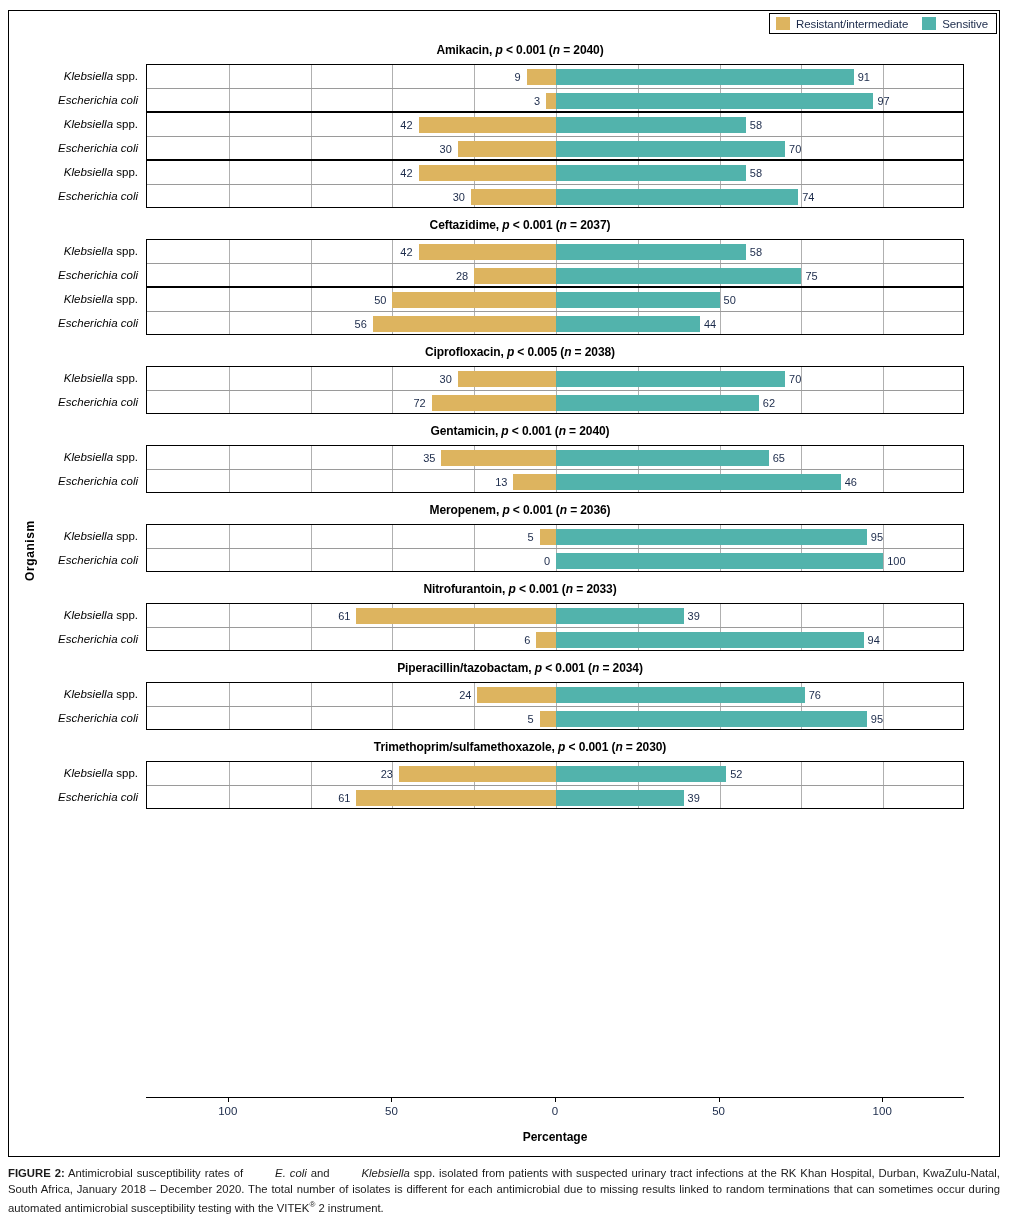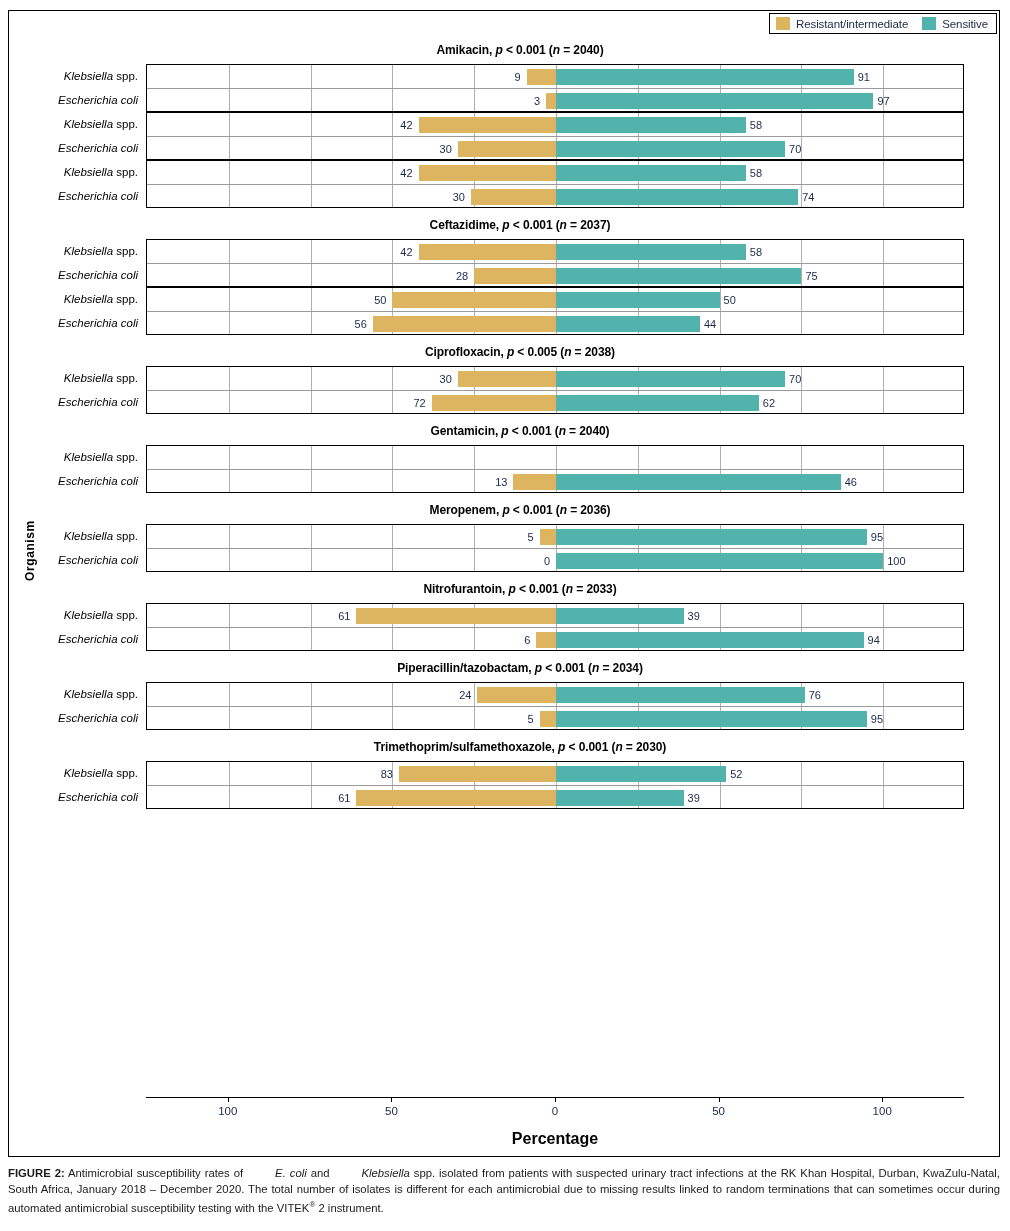--- a/index.html
+++ b/index.html
@@ -95,21 +95,21 @@
   .xaxis-line{position:absolute;left:0;top:0;width:100%;height:1.4px;background:#000;}
   .xtick{
     position:absolute;top:0;width:1px;height:5px;background:#000;
   }
   .xticklabel{
     position:absolute;top:8px;font-size:11.5px;color:#1b2a4a;
     transform:translateX(-50%);white-space:nowrap;
   }
   .xaxis-title{
     position:absolute;left:137px;top:1119px;width:818px;
-    text-align:center;font-size:16px;font-weight:bold;color:#000;
+    text-align:center;font-size:12px;font-weight:bold;color:#000;
   }
   
   .caption{
     position:absolute;left:8px;top:1166px;width:992px;
     font-size:11.3px;line-height:15.5px;color:#1b1b1b;
     text-align:justify;
   }
   .caption b{font-weight:bold;}
   .caption i{font-style:italic;margin-left:28px;}
   sup{font-size:8px;vertical-align:super;}
@@ -339,20 +339,26 @@
             <div class="gridline" style="left: 81.8px;"></div>
             <div class="gridline" style="left: 163.6px;"></div>
             <div class="gridline" style="left: 245.4px;"></div>
             <div class="gridline" style="left: 327.2px;"></div>
             <div class="gridline" style="left: 409px;"></div>
             <div class="gridline" style="left: 490.8px;"></div>
             <div class="gridline" style="left: 572.6px;"></div>
             <div class="gridline" style="left: 654.4px;"></div>
             <div class="gridline" style="left: 736.2px;"></div>
             <div class="midline"></div>
+            <div class="barrow r0">
+              <div class="bar res" style="left: 294.48px; width: 114.52px; background: rgb(221, 180, 95);"></div>
+              <div class="bar sen" style="left: 409px; width: 212.68px; background: rgb(82, 179, 172);"></div>
+              <div class="vlabel left" style="right: 527.52px;">35</div>
+              <div class="vlabel right" style="left: 625.68px;">65</div>
+            </div>
             <div class="barrow r1">
               <div class="bar res" style="left: 366.464px; width: 42.536px; background: rgb(221, 180, 95);"></div>
               <div class="bar sen" style="left: 409px; width: 284.664px; background: rgb(82, 179, 172);"></div>
               <div class="vlabel left" style="right: 455.536px;">13</div>
               <div class="vlabel right" style="left: 697.664px;">46</div>
             </div>
           </div>
         </div>
       </div>
       <div class="panel">
@@ -468,21 +474,21 @@
             <div class="gridline" style="left: 327.2px;"></div>
             <div class="gridline" style="left: 409px;"></div>
             <div class="gridline" style="left: 490.8px;"></div>
             <div class="gridline" style="left: 572.6px;"></div>
             <div class="gridline" style="left: 654.4px;"></div>
             <div class="gridline" style="left: 736.2px;"></div>
             <div class="midline"></div>
             <div class="barrow r0">
               <div class="bar res" style="left: 251.944px; width: 157.056px; background: rgb(221, 180, 95);"></div>
               <div class="bar sen" style="left: 409px; width: 170.144px; background: rgb(82, 179, 172);"></div>
-              <div class="vlabel left" style="right: 570.056px;">83</div>
+              <div class="vlabel left" style="right: 570.056px;">23</div>
               <div class="vlabel right" style="left: 583.144px;">52</div>
             </div>
             <div class="barrow r1">
               <div class="bar res" style="left: 209.408px; width: 199.592px; background: rgb(221, 180, 95);"></div>
               <div class="bar sen" style="left: 409px; width: 127.608px; background: rgb(82, 179, 172);"></div>
               <div class="vlabel left" style="right: 612.592px;">61</div>
               <div class="vlabel right" style="left: 540.608px;">39</div>
             </div>
           </div>
         </div>

